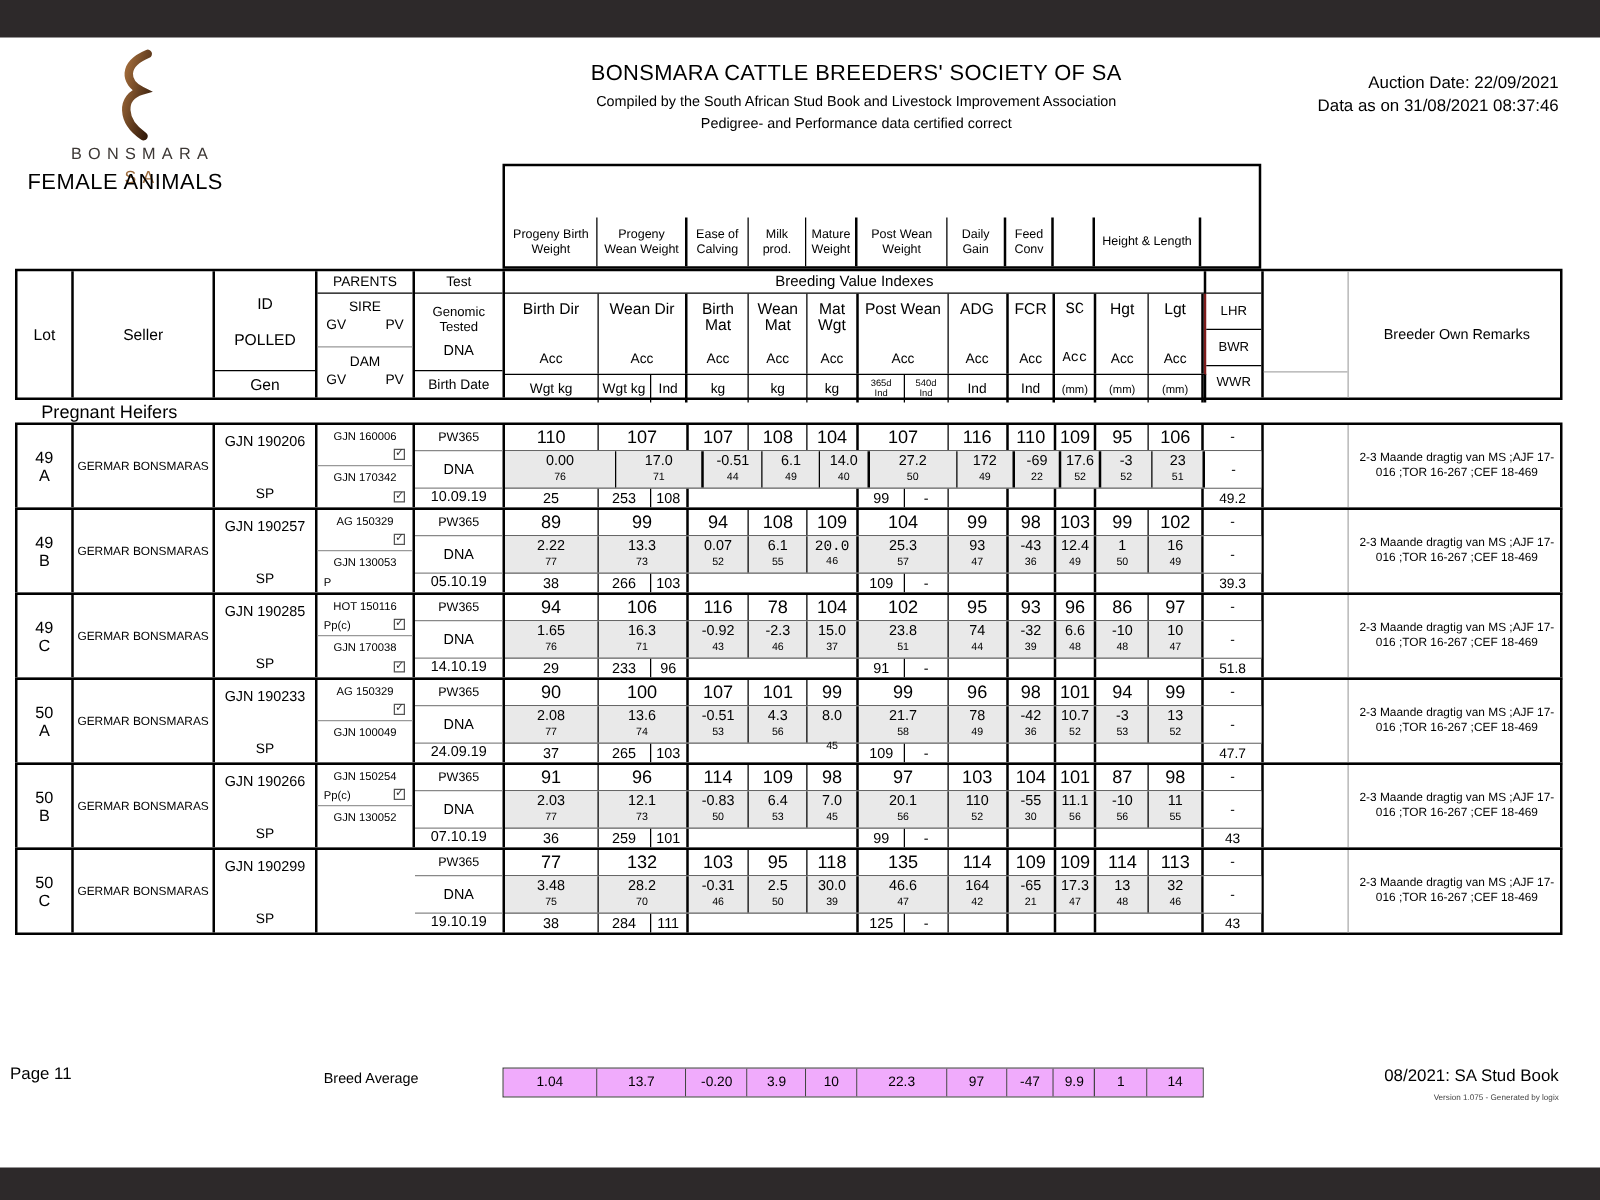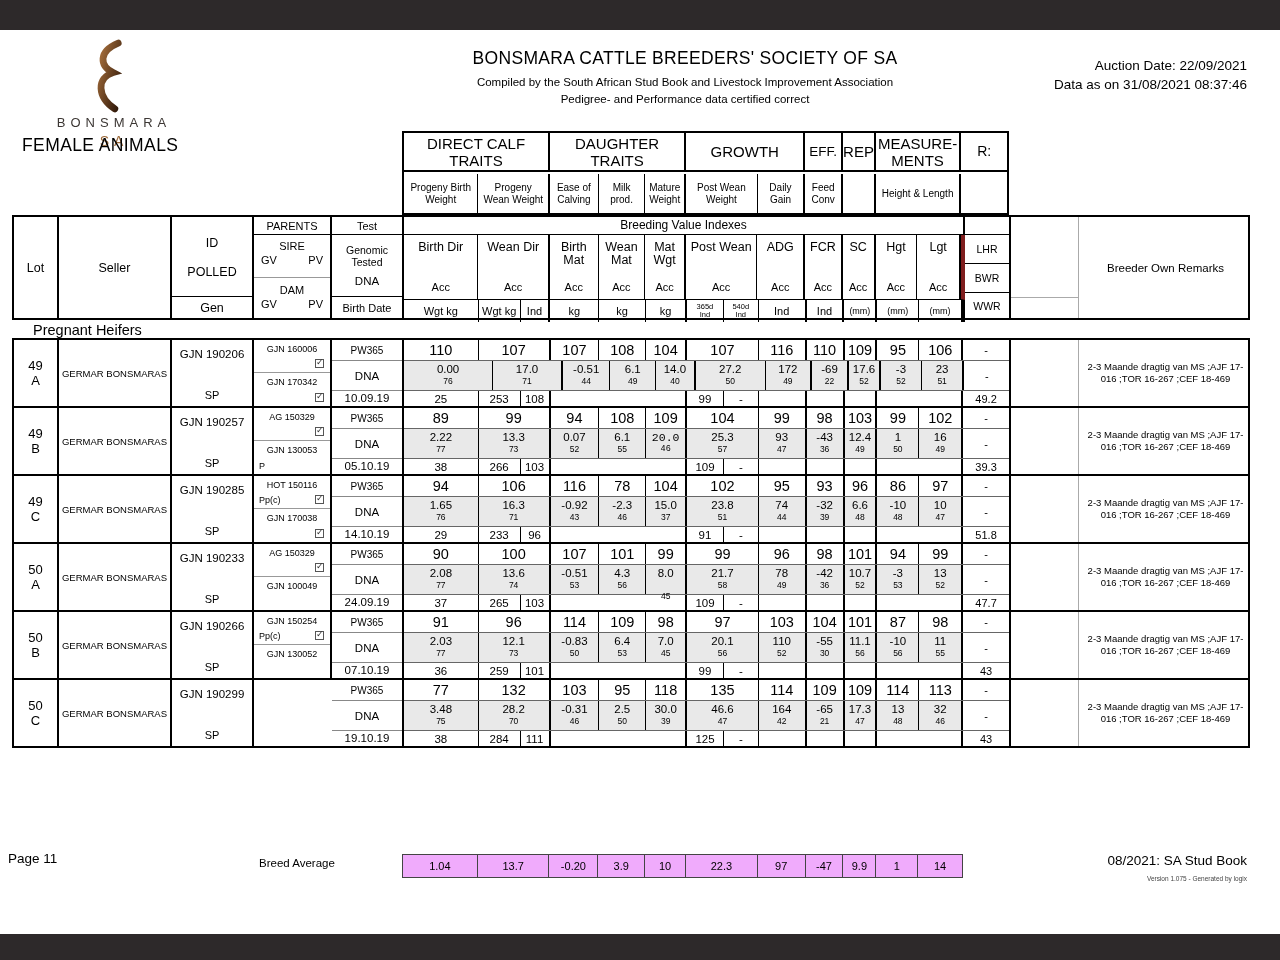--- a/index.html
+++ b/index.html
@@ -42,21 +42,21 @@
 .p-hdr{height:18px;line-height:18px;text-align:center;border-bottom:1px solid #000}
 .p-cell{height:43px;text-align:center;padding-top:5px}
 .p-cell.dam{height:40px;padding-top:6px}
 .p-sireblock{border-bottom:1px solid #999}
 .gvpv{display:flex;justify-content:space-between;padding:2px 7px 0}
 #mh-test{left:318px;width:72px;display:block!important;font-size:11px}
 .t-hdr{height:18px;line-height:18px;text-align:center;border-bottom:1px solid #000}
 .t-mid{height:61px;text-align:center;display:flex;flex-direction:column;justify-content:space-around;padding:6px 0;font-size:10.5px;line-height:12px}
 .t-bd{height:22px;border-top:1px solid #000;display:flex;align-items:center;justify-content:center;font-size:11px}
 #mh-bvi{left:390px;top:0;width:561px;height:18px;line-height:17px;text-align:center;font-size:12px;border-right:2px solid #000;border-bottom:1px solid #000;position:absolute}
-#mh-traits{left:390px;top:18px;width:561px;height:65px;position:absolute;display:flex;border-right:4px solid #7f1d1d;border-bottom:1px solid #000}
+#mh-traits{left:390px;top:18px;width:561px;height:65px;position:absolute;display:flex;border-right:2px solid #7f1d1d;border-bottom:1px solid #000}
 .trait-cell{display:flex;flex-direction:column;justify-content:space-between;align-items:center;text-align:center;padding:6px 0 5px;font-size:12.5px;line-height:13px}
 .trait-acc{font-size:11px}
 #mh-units{left:390px;top:83px;width:561px;height:22px;position:absolute;display:flex;border-right:2px solid #000}
 .unit-cell{display:flex;align-items:center;justify-content:center;text-align:center;font-size:11px;line-height:9px}
 #mh-r{left:951px;top:0;width:46px;height:101px;position:absolute;border-right:2px solid #000;font-size:10.5px}
 .r-stack{position:absolute;left:0;right:0;display:flex;align-items:center;justify-content:center}
 #mh-empty{left:997px;top:0;width:68px;height:101px;position:absolute;border-right:1px solid #aaa}
 #mh-empty:after{content:"";position:absolute;left:0;right:0;top:80px;border-top:1px solid #aaa}
 #mh-remarks{left:1065px;top:0;width:173px;height:101px;position:absolute;display:flex;align-items:center;justify-content:center;font-size:11.5px}
 
@@ -134,29 +134,20 @@
 
 <div class="abs" id="date-block">
   <div>Auction Date: 22/09/2021</div>
   <div>Data as on 31/08/2021 08:37:46</div>
 </div>
 
 <div class="abs" id="female-animals">FEMALE ANIMALS</div>
 <div class="abs" id="group-label">Pregnant Heifers</div>
 
 <div class="abs" id="trait-header">
-  <div class="tg-row" id="tg-top">
-      <div class="tg-cell" style="width: 147px; border-right: 2px solid rgb(0, 0, 0); font-size: 15px;">DIRECT CALF TRAITS</div>
-      <div class="tg-cell" style="width: 137px; border-right: 2px solid rgb(0, 0, 0); font-size: 15px;">DAUGHTER TRAITS</div>
-      <div class="tg-cell" style="width: 120px; border-right: 2px solid rgb(0, 0, 0); font-size: 15px;">GROWTH</div>
-      <div class="tg-cell" style="width: 38px; border-right: 2px solid rgb(0, 0, 0); font-size: 13.5px;">EFF.</div>
-      <div class="tg-cell" style="width: 33px; border-right: 2px solid rgb(0, 0, 0); font-size: 15px;">REP</div>
-      <div class="tg-cell" style="width: 86px; border-right: 2px solid rgb(0, 0, 0); font-size: 15px;">MEASURE- MENTS</div>
-      <div class="tg-cell" style="width: 46px; border-right: none; font-size: 14px;">R:</div>
-    </div>
   <div class="tg-row" id="tg-sub">
       <div class="tg-cell tg-sub-cell" style="width: 75px; border-right: 1px solid rgb(0, 0, 0); padding: 0px 3px;">Progeny Birth Weight</div>
       <div class="tg-cell tg-sub-cell" style="width: 72px; border-right: 2px solid rgb(0, 0, 0); padding: 0px 3px;">Progeny Wean Weight</div>
       <div class="tg-cell tg-sub-cell" style="width: 49px; border-right: 1px solid rgb(0, 0, 0); padding: 0px 3px;">Ease of Calving</div>
       <div class="tg-cell tg-sub-cell" style="width: 47px; border-right: 1px solid rgb(0, 0, 0); padding: 0px 3px;">Milk prod.</div>
       <div class="tg-cell tg-sub-cell" style="width: 41px; border-right: 2px solid rgb(0, 0, 0); padding: 0px 3px;">Mature Weight</div>
       <div class="tg-cell tg-sub-cell" style="width: 72px; border-right: 1px solid rgb(0, 0, 0); padding: 0px 3px;">Post Wean Weight</div>
       <div class="tg-cell tg-sub-cell" style="width: 48px; border-right: 2px solid rgb(0, 0, 0); padding: 0px 3px;">Daily Gain</div>
       <div class="tg-cell tg-sub-cell" style="width: 38px; border-right: 2px solid rgb(0, 0, 0); padding: 0px 3px;">Feed Conv</div>
       <div class="tg-cell tg-sub-cell" style="width: 33px; border-right: 2px solid rgb(0, 0, 0); padding: 0px 3px;"></div>
@@ -227,21 +218,21 @@
         <div class="trait-acc">Acc</div>
       </div>
       <div class="trait-cell" style="width: 48px; border-right: 2px solid rgb(0, 0, 0);">
         <div style="padding: 0px 2px;">ADG</div>
         <div class="trait-acc">Acc</div>
       </div>
       <div class="trait-cell" style="width: 38px; border-right: 2px solid rgb(0, 0, 0);">
         <div style="padding: 0px 2px;">FCR</div>
         <div class="trait-acc">Acc</div>
       </div>
-      <div class="trait-cell" style="width: 33px; border-right: 2px solid rgb(0, 0, 0);">
+      <div class="trait-cell" style="width: 33px; border-right: 2px solid rgb(0, 0, 0); font-family: Liberation Mono, monospace;">
         <div style="padding: 0px 2px;">SC</div>
         <div class="trait-acc">Acc</div>
       </div>
       <div class="trait-cell" style="width: 42px; border-right: 1px solid rgb(0, 0, 0);">
         <div style="padding: 0px 2px;">Hgt</div>
         <div class="trait-acc">Acc</div>
       </div>
       <div class="trait-cell" style="width: 44px; border-right: 2px solid rgb(0, 0, 0);">
         <div style="padding: 0px 2px;">Lgt</div>
         <div class="trait-acc">Acc</div>

